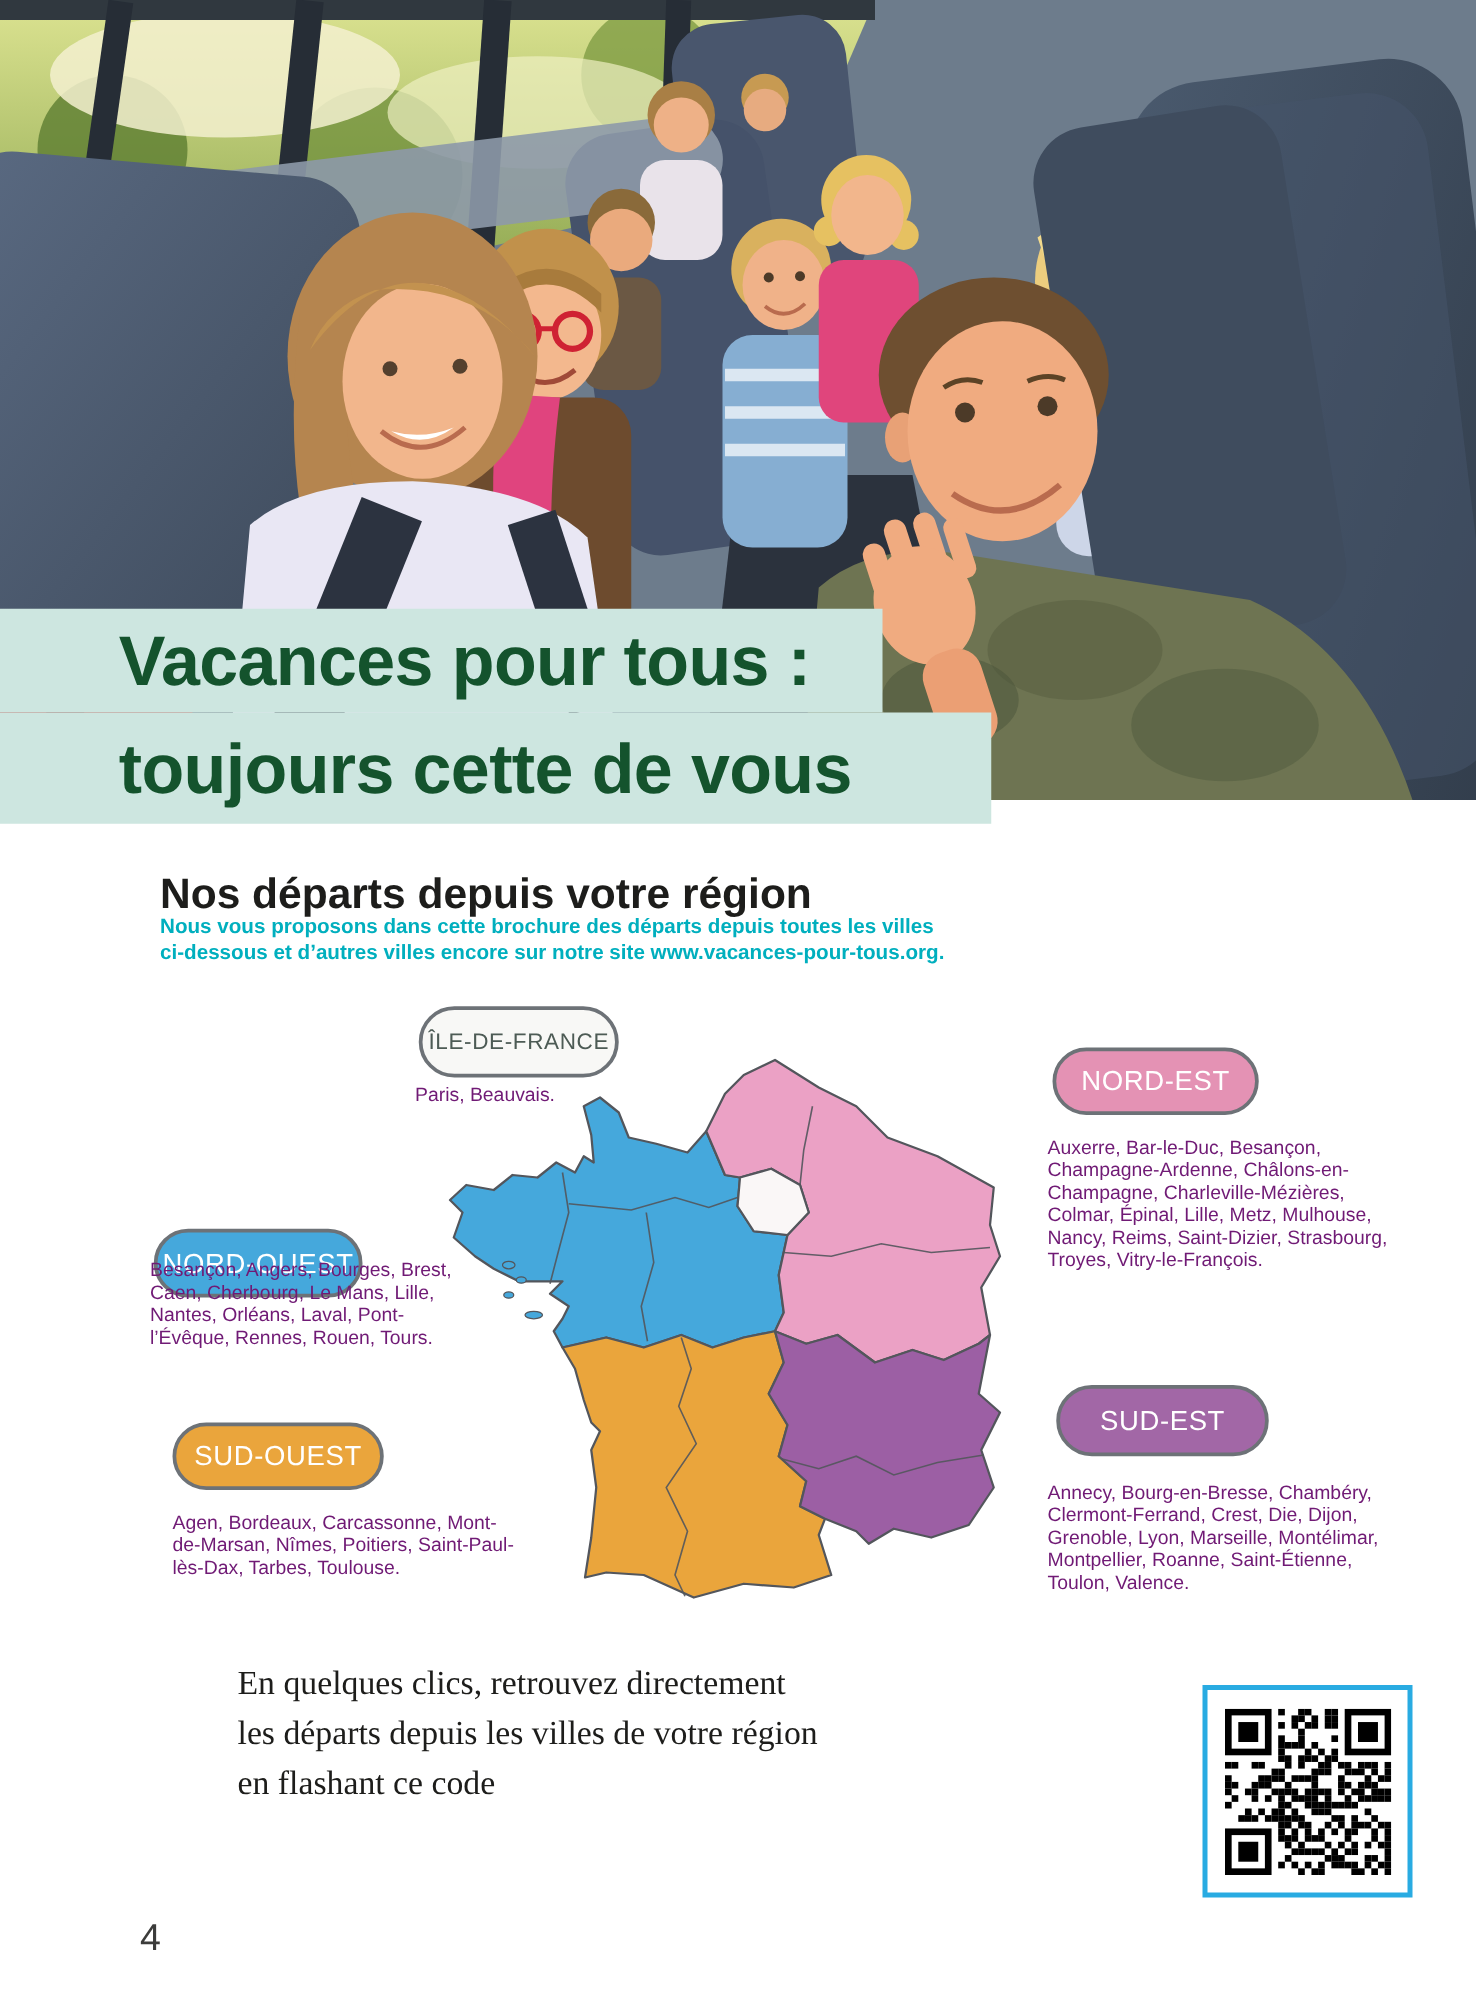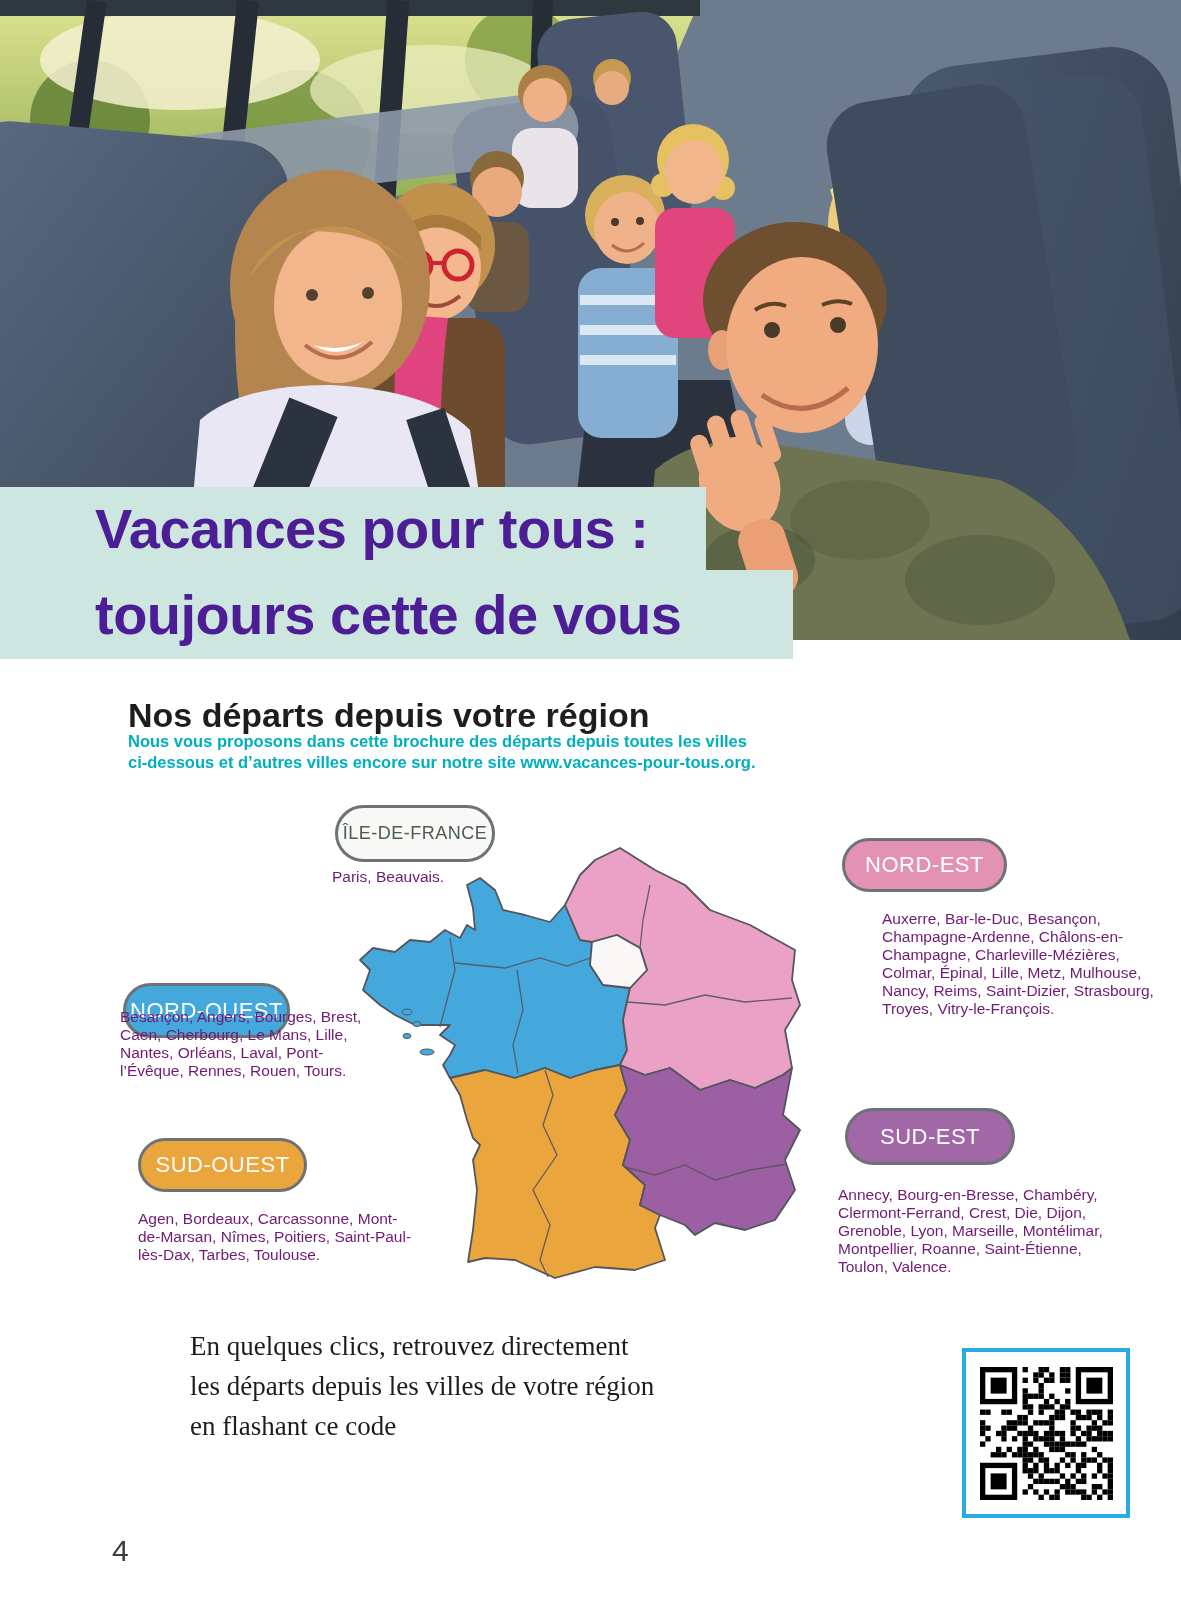--- a/index.html
+++ b/index.html
@@ -5,21 +5,21 @@
   html,body { margin:0; padding:0; background:#ffffff; }
   .page {
     position:relative; width:1181px; height:1603px; margin:0 auto;
     background:#ffffff; overflow:hidden;
     font-family:"Liberation Sans", sans-serif; color:#1d1d1b;
   }
   .photo { position:absolute; left:0; top:0; width:1181px; height:640px; }
   .photo svg { display:block; }
 
   .title-strip {
-    position:absolute; left:0; background:#cde6e0; color:#4c1d95;
+    position:absolute; left:0; background:#cde6e0; color:#14532d;
     display:flex; align-items:center; box-sizing:border-box; padding-left:95px;
     font-size:56px; font-weight:600; letter-spacing:-0.5px;
   }
   .strip1 { top:487px; width:706px; height:83px; }
   .strip2 { top:570px; width:793px; height:89px; }
 
   .intro-heading {
     position:absolute; left:128px; top:684px;
     font-size:34px; font-weight:600; color:#1d1d1b;margin-top:12px;
   }
@@ -39,21 +39,21 @@
   .pill-ne  { left:842px; top:838px; width:165px; height:54px; font-size:22px;text-align:right; }
   .pill-so  { left:138px; top:1138px; width:169px; height:54px; font-size:22px;justify-content:center; }
   .pill-se  { left:845px; top:1108px; width:170px; height:57px; font-size:22px; }
 
   .cities {
     position:absolute; font-size:15.5px; line-height:18px; color:#701a75;
     white-space:pre-line;
   }
   .cities-idf { left:332px; top:868px; width:260px; }
   .cities-no  { left:120px; top:1008px; width:260px; }
-  .cities-ne  { left:882px; top:910px;  width:300px; }
+  .cities-ne  { left:838px; top:910px;  width:300px; }
   .cities-so  { left:138px; top:1210px; width:310px; }
   .cities-se  { left:838px; top:1186px; width:300px; }
 
   .map { position:absolute; left:355px; top:830px; width:460px; height:470px; }
 
   .cta {
     position:absolute; left:190px; top:1326px; width:725px; 
     font-size:27px; line-height:40px; font-weight:500; color:#1d1d1b;
     white-space:pre-line;
     font-family:Liberation Serif, serif;

